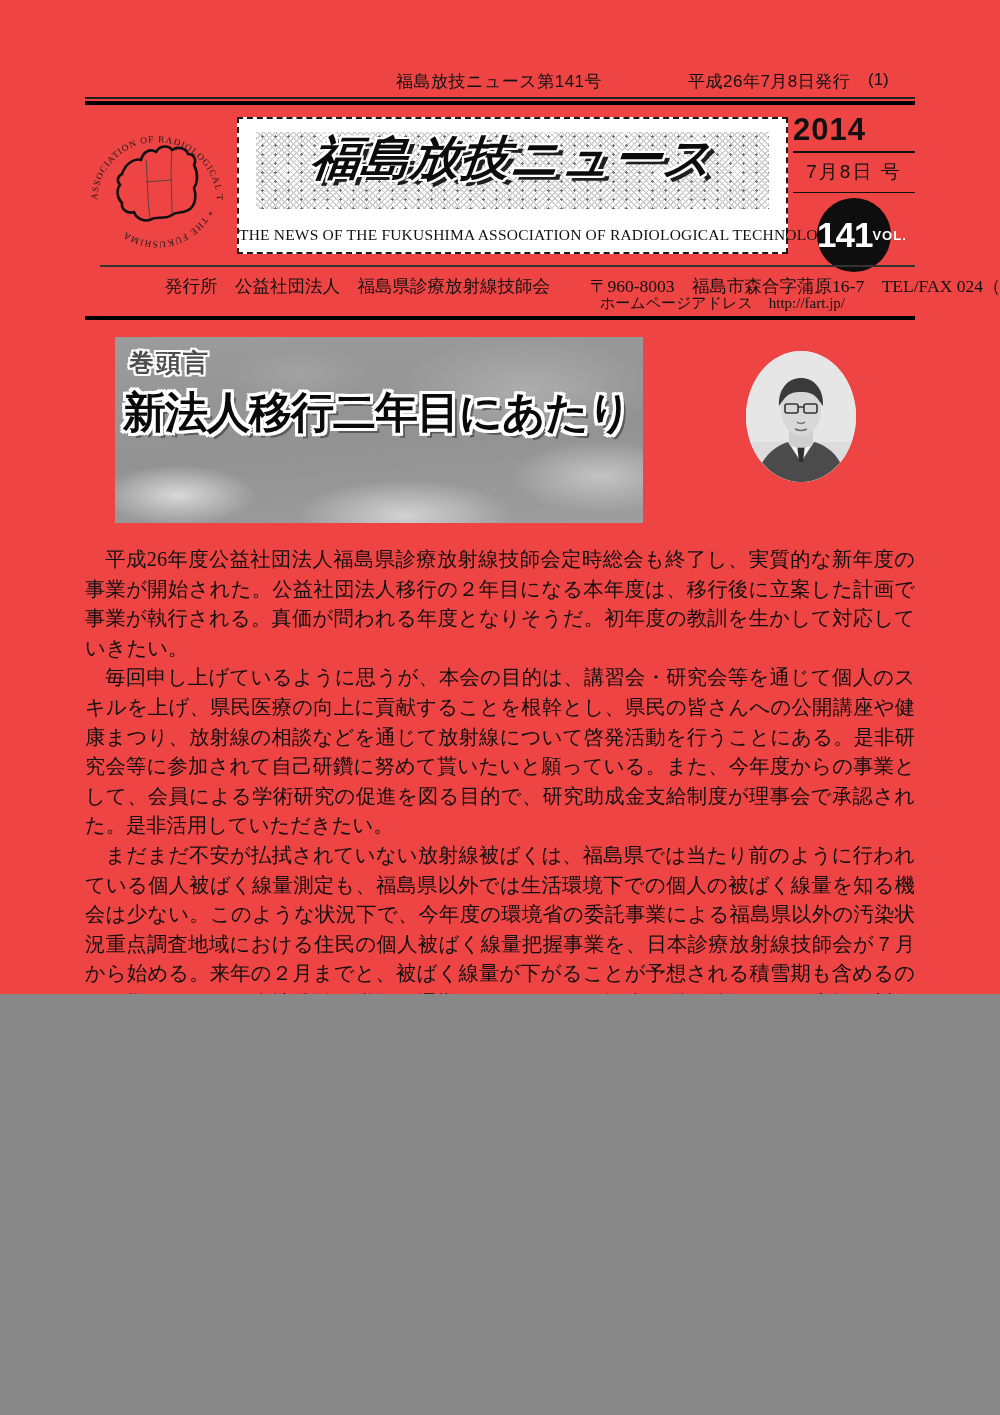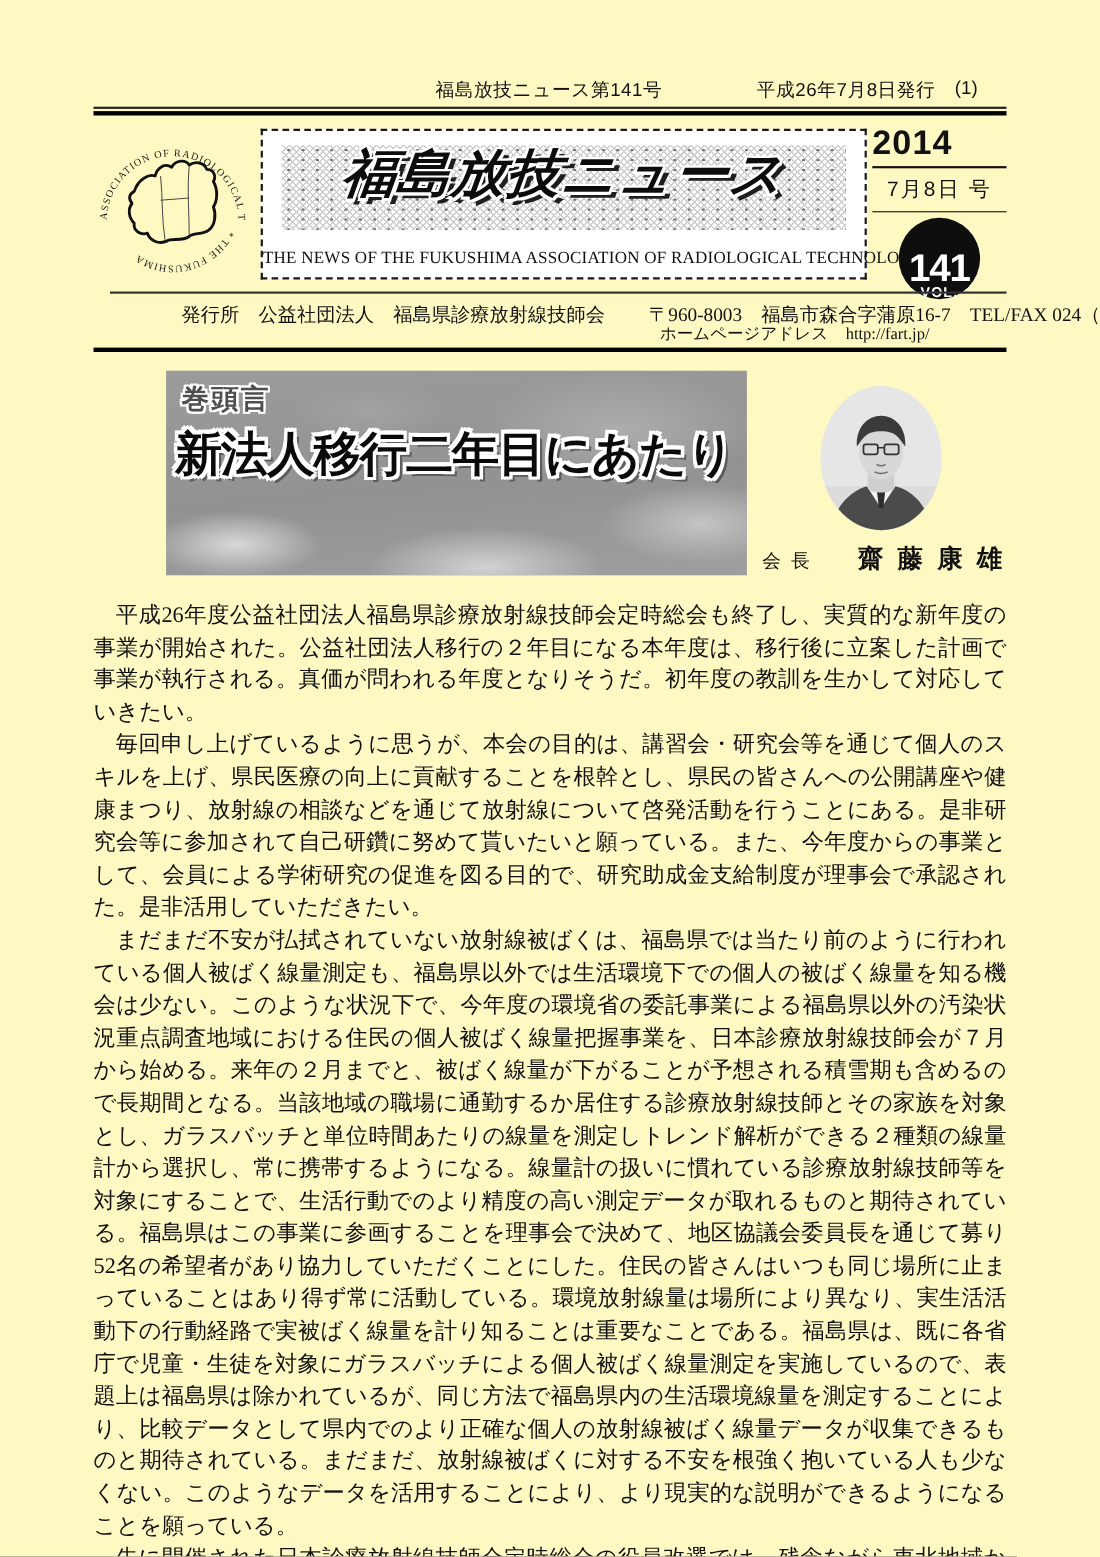--- a/index.html
+++ b/index.html
@@ -1,19 +1,19 @@
 <!DOCTYPE html>
 <html><head>
 <meta charset="utf-8">
 <style>
   * { margin:0; padding:0; box-sizing:border-box; }
   html,body { background:#888; }
   #page {
-    position:relative; width:1000px; height:1415px; margin:0 auto;
-    background:#fef9c3; color:#111;
+    position:relative; width:1000px; height:994px; margin:0 auto;
+    background:#ef4444; color:#111;
     font-family:"Liberation Serif","DejaVu Serif",serif;
     overflow:hidden;
   }
 
   
   .top-title { position:absolute; top:70px; left:396px; font-size:17px; letter-spacing:0.5px; font-family:"Liberation Sans","DejaVu Sans",sans-serif; }
   .top-date  { position:absolute; top:70px; left:688px; font-size:17px; letter-spacing:0.5px; font-family:"Liberation Sans","DejaVu Sans",sans-serif; }
   .top-page  { position:absolute; top:70px; left:868px; font-size:17px; font-family:"Liberation Sans","DejaVu Sans",sans-serif; }
   .rule-double { position:absolute; top:97px; left:85px; right:85px; }
   .rule-double .thin  { height:1.5px; background:#222; margin-bottom:2.5px; }
@@ -53,21 +53,21 @@
     white-space:nowrap;
   }
 
   
   .issue-col { position:absolute; top:112px; left:793px; width:122px; }
   .issue-year { text-align:left; font-size:31px; font-weight:600; letter-spacing:1px; font-family:"Liberation Sans","DejaVu Sans",sans-serif; }
   .issue-rule { height:1.6px; background:#111; margin:3px 0; }
   .issue-date { text-align:center; font-size:19px; letter-spacing:2px; padding:3px 0 4px; font-family:"Liberation Sans","DejaVu Sans",sans-serif; }
   .vol-badge {
     width:74px; height:74px; border-radius:50%; background:#0e0e0e;
-    margin:5px auto 0; display:flex; flex-direction:column; align-items:center; justify-content:flex-end;
+    margin:5px auto 0; display:flex; flex-direction:row; align-items:center; justify-content:space-between;
     color:#fff; font-family:"Liberation Sans","DejaVu Sans",sans-serif;
   }
   .vol-num { font-size:35px; font-weight:900; letter-spacing:-1px; line-height:30px; }
   .vol-lbl { font-size:13px; font-weight:700; letter-spacing:1px; line-height:13px; }
 
   
   .pub-rule-thin  { position:absolute; top:265px; left:100px; right:85px; height:1.5px; background:#333; }
   .pub-line1 { position:absolute; top:274px; left:165px; font-size:17.5px; white-space:nowrap; }
   .pub-line1 .gap { display:inline-block; width:40px; }
   .pub-line2 { position:absolute; top:294px; right:155px; font-size:15px; white-space:nowrap; }
@@ -78,21 +78,20 @@
   .banner {
     position:absolute; top:337px; left:115px; width:528px; height:186px;
     background:
       radial-gradient(ellipse 130px 50px at 12% 85%, #d9d9d9 0%, rgba(217,217,217,0) 60%),
       radial-gradient(ellipse 180px 60px at 55% 96%, #d2d2d2 0%, rgba(210,210,210,0) 60%),
       radial-gradient(ellipse 200px 80px at 78% 28%, #adadad 0%, rgba(173,173,173,0) 65%),
       radial-gradient(ellipse 150px 60px at 92% 75%, #c4c4c4 0%, rgba(196,196,196,0) 60%),
       radial-gradient(ellipse 120px 45px at 35% 20%, #a2a2a2 0%, rgba(162,162,162,0) 60%),
       linear-gradient(175deg, #9b9b9b 0%, #929292 55%, #9e9e9e 100%);
     overflow:hidden;
-    margin-left:36px;
   }
   .banner-tag {
     position:absolute; top:9px; left:14px;
     font-family:"Liberation Sans","DejaVu Sans",sans-serif;
     font-size:25px; font-weight:700; letter-spacing:2px; color:#4e4e4e;
     text-shadow:-2px -2px 0 #fff,2px -2px 0 #fff,-2px 2px 0 #fff,2px 2px 0 #fff,-2px 0 0 #fff,2px 0 0 #fff,0 -2px 0 #fff,0 2px 0 #fff;
   }
   .banner-headline {
     position:absolute; top:47px; left:8px; white-space:nowrap;
     font-family:Liberation Sans, sans-serif;
@@ -201,24 +200,20 @@
         <ellipse cx="56" cy="60" rx="20" ry="26" fill="#d8d8d8"></ellipse>
         <path d="M 34,56 C 33,38 44,28 56,28 C 68,28 79,38 78,56 C 72,48 70,42 56,42 C 42,42 40,48 34,56 Z" fill="#3a3a3a"></path>
         <rect x="40" y="54" width="13" height="9" rx="2" fill="none" stroke="#333" stroke-width="1.6"></rect>
         <rect x="59" y="54" width="13" height="9" rx="2" fill="none" stroke="#333" stroke-width="1.6"></rect>
         <line x1="53" y1="57" x2="59" y2="57" stroke="#333" stroke-width="1.4"></line>
         <path d="M 52,72 C 54,74 58,74 60,72" fill="none" stroke="#6f6f6f" stroke-width="1.4"></path>
         <path d="M 50,79 C 54,81 58,81 62,79" fill="none" stroke="#6a6a6a" stroke-width="1.4"></path>
       </g>
     </svg>
   </div>
-  <div class="author-line">
-    <span class="author-title">会長</span>
-    <span class="author-name">齋藤康雄</span>
-  </div>
 
   <div class="article">
     <p>平成26年度公益社団法人福島県診療放射線技師会定時総会も終了し、実質的な新年度の事業が開始された。公益社団法人移行の２年目になる本年度は、移行後に立案した計画で事業が執行される。真価が問われる年度となりそうだ。初年度の教訓を生かして対応していきたい。</p>
     <p>毎回申し上げているように思うが、本会の目的は、講習会・研究会等を通じて個人のスキルを上げ、県民医療の向上に貢献することを根幹とし、県民の皆さんへの公開講座や健康まつり、放射線の相談などを通じて放射線について啓発活動を行うことにある。是非研究会等に参加されて自己研鑽に努めて貰いたいと願っている。また、今年度からの事業として、会員による学術研究の促進を図る目的で、研究助成金支給制度が理事会で承認された。是非活用していただきたい。</p>
     <p>まだまだ不安が払拭されていない放射線被ばくは、福島県では当たり前のように行われている個人被ばく線量測定も、福島県以外では生活環境下での個人の被ばく線量を知る機会は少ない。このような状況下で、今年度の環境省の委託事業による福島県以外の汚染状況重点調査地域における住民の個人被ばく線量把握事業を、日本診療放射線技師会が７月から始める。来年の２月までと、被ばく線量が下がることが予想される積雪期も含めるので長期間となる。当該地域の職場に通勤するか居住する診療放射線技師とその家族を対象とし、ガラスバッチと単位時間あたりの線量を測定しトレンド解析ができる２種類の線量計から選択し、常に携帯するようになる。線量計の扱いに慣れている診療放射線技師等を対象にすることで、生活行動でのより精度の高い測定データが取れるものと期待されている。福島県はこの事業に参画することを理事会で決めて、地区協議会委員長を通じて募り52名の希望者があり協力していただくことにした。住民の皆さんはいつも同じ場所に止まっていることはあり得ず常に活動している。環境放射線量は場所により異なり、実生活活動下の行動経路で実被ばく線量を計り知ることは重要なことである。福島県は、既に各省庁で児童・生徒を対象にガラスバッチによる個人被ばく線量測定を実施しているので、表題上は福島県は除かれているが、同じ方法で福島県内の生活環境線量を測定することにより、比較データとして県内でのより正確な個人の放射線被ばく線量データが収集できるものと期待されている。まだまだ、放射線被ばくに対する不安を根強く抱いている人も少なくない。このようなデータを活用することにより、より現実的な説明ができるようになることを願っている。</p>
     <p>先に開催された日本診療放射線技師会定時総会の役員改選では、残念ながら東北地域から推薦した土佐理事候補は落選したが、東北地域理事として宮城県の阿部会長が就任した。</p>
 
   </div>
 
 </div>

